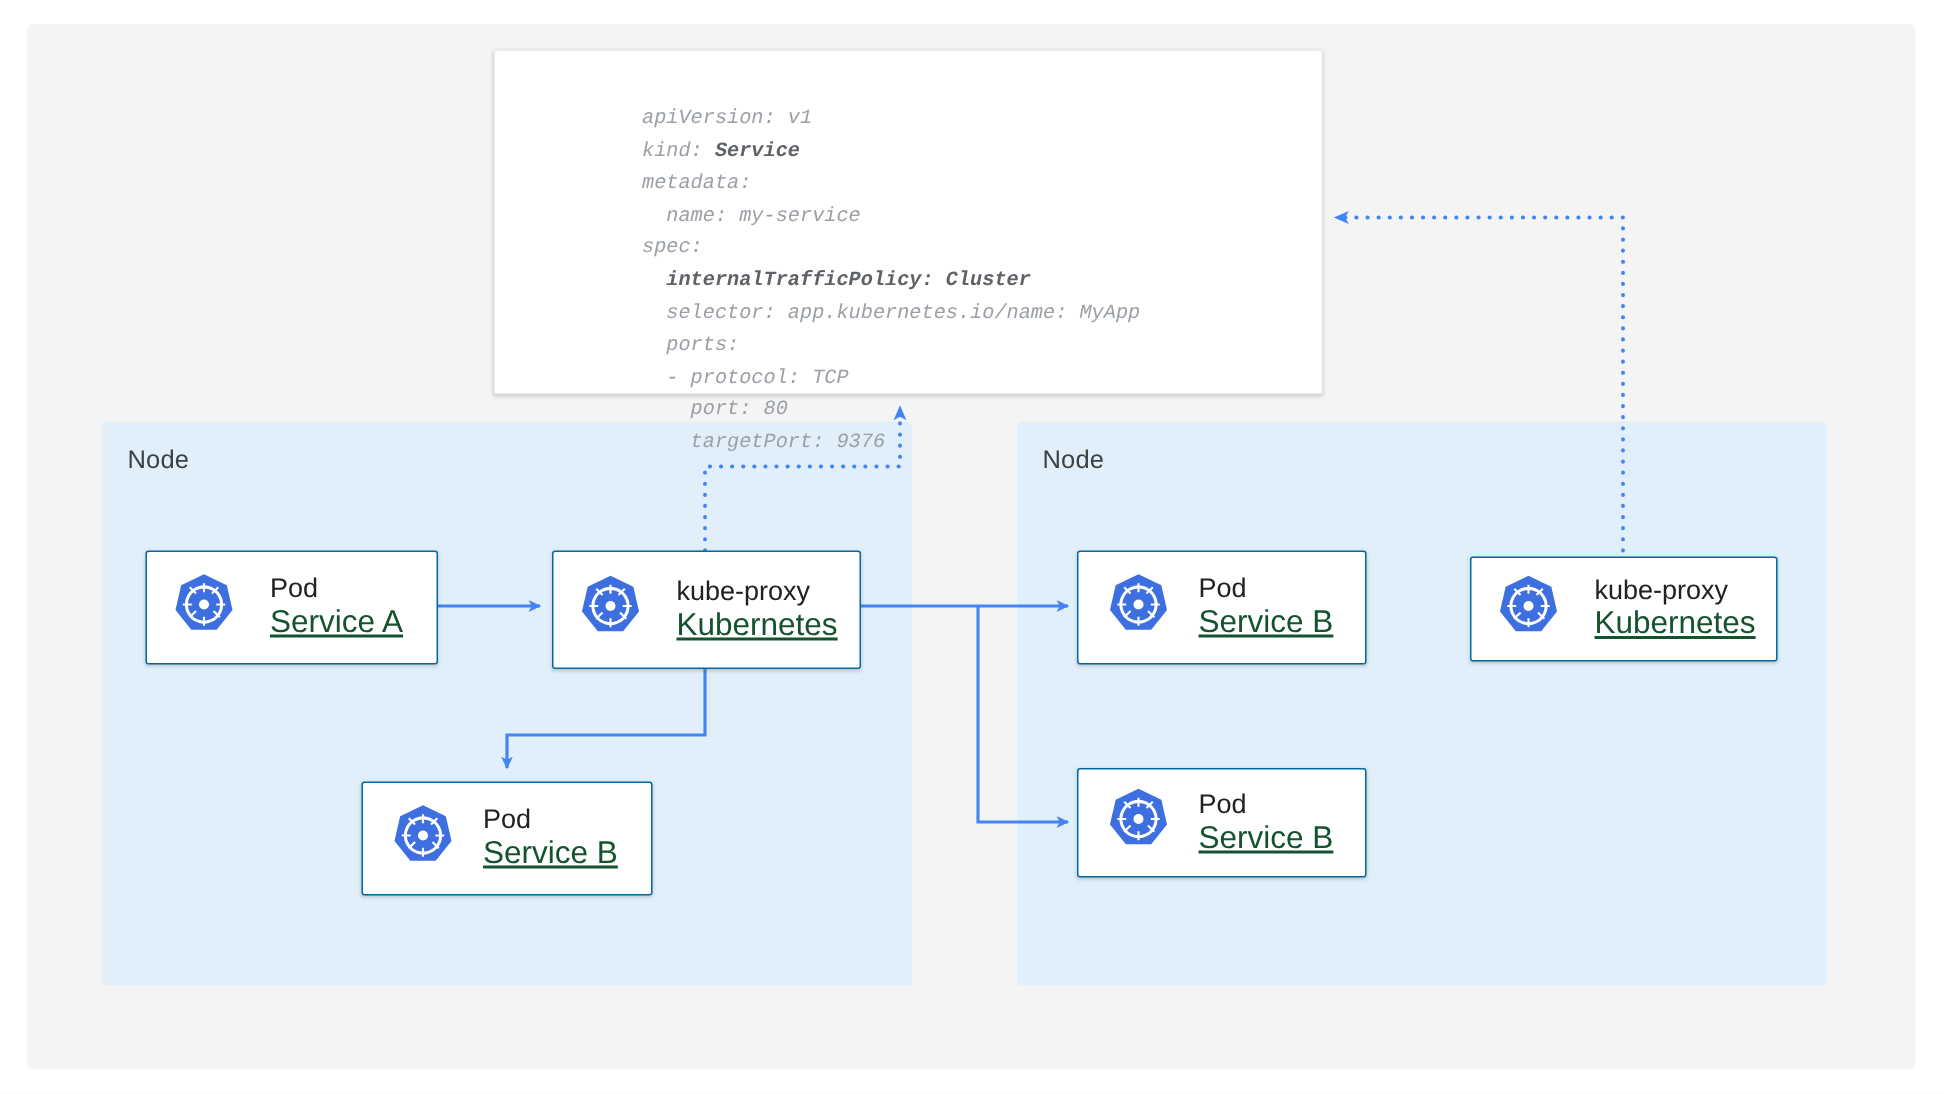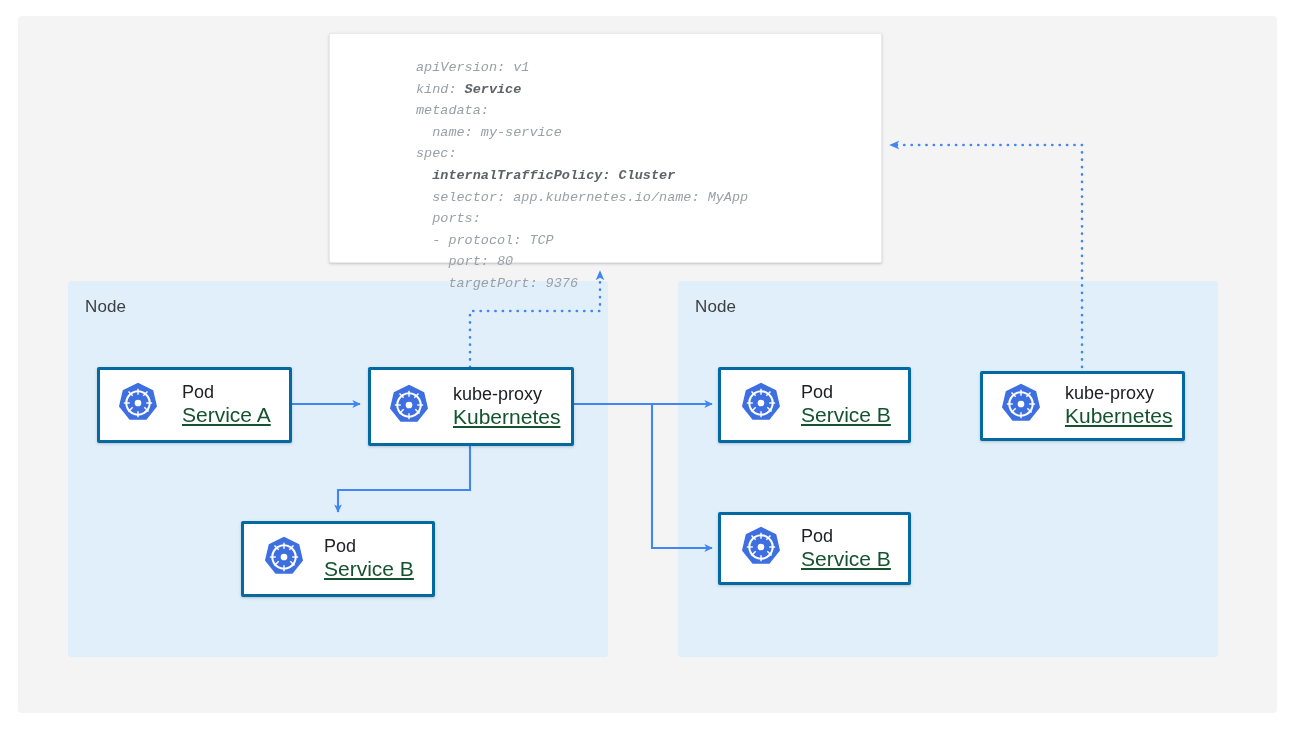--- a/index.html
+++ b/index.html
@@ -36,21 +36,21 @@
     font-size: 17px;
     color: #3c4043;
     letter-spacing: 0.1px;
     white-space: nowrap;
     text-align: right;
   }
   
   .card {
     position: absolute;
     background: #ffffff;
-    border: 3px solid #0369a1;
+    border: 1px solid #0369a1;
     border-radius: 2px;
     box-shadow: 0 1px 2px rgba(60,64,67,0.18), 0 1px 3px 1px rgba(60,64,67,0.06);
     display: flex;
     align-items: center;
     box-sizing: border-box;
   }
   .card .k8s-icon {
     flex: 0 0 auto;
     display: block;
   }
@@ -81,21 +81,21 @@
     background: #ffffff;
     border: 1px solid #e8eaed;
     border-radius: 2px;
     box-shadow: 0 1px 2px rgba(60,64,67,0.18), 0 1px 3px 1px rgba(60,64,67,0.06);
     box-sizing: border-box;
   }
   #yaml-code {
     position: absolute;
     left: 82px;
     top: 19px;
-    margin: 4px;
+    margin: 16px;
     font-family: "Liberation Mono", "DejaVu Sans Mono", monospace;
     font-style: italic;
     font-size: 13.5px;
     line-height: 21.6px;
     color: #9aa0a6;
     white-space: pre;
   }
   #yaml-code b {
     font-weight: bold;
     color: #5f6368;

